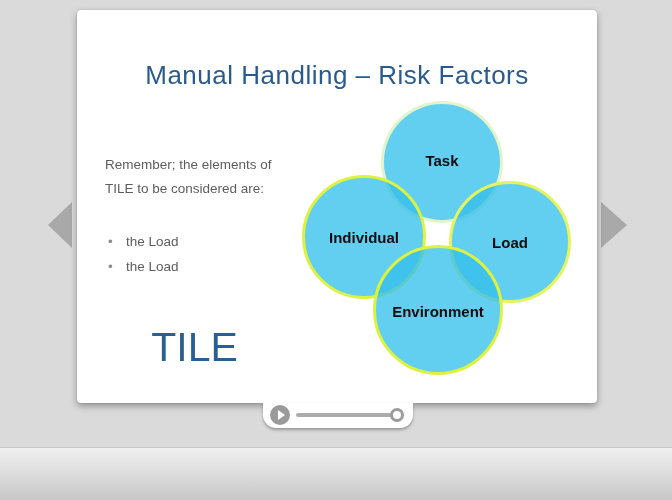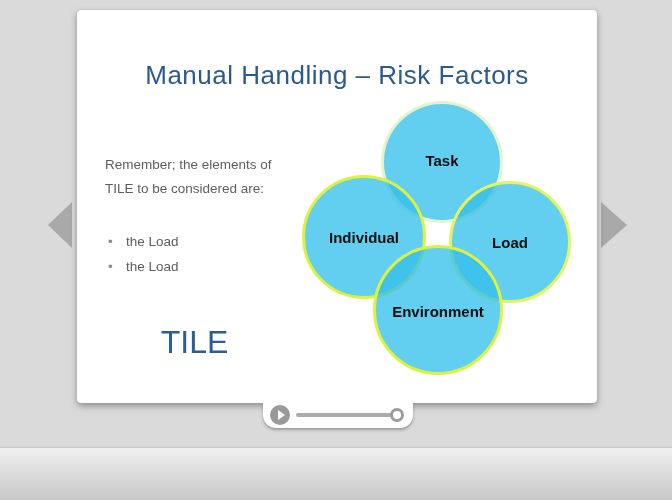--- a/index.html
+++ b/index.html
@@ -36,21 +36,21 @@
   }
   .bullet-list li {
     position:relative; padding-left:21px;
     font-size:13.5px; line-height:25px; color:#5D5D5D;
   }
   .bullet-list li::before {
     content:"•"; position:absolute; left:3px; color:#8C8C8C;
   }
   .acronym {
     position:absolute; left:55px; top:314px; width:125px;
-    text-align:center; font-size:32px; color:#2B5F94;
+    text-align:center; font-size:41px; color:#2B5F94;
   }
 
   
   .circle {
     position:absolute; border-radius:50%;
     background:rgba(54,192,236,0.78);
   }
   .c-task        { left:304px; top:91px;  width:122px; height:122px; border:3px solid rgba(240,248,200,0.9); z-index:1; }
   .c-load        { left:372px; top:171px; width:122px; height:122px; border:3px solid #E3F45E; z-index:2; }
   .c-individual  { left:225px; top:165px; width:124px; height:124px; border:3px solid #DDF23F; z-index:3; }

